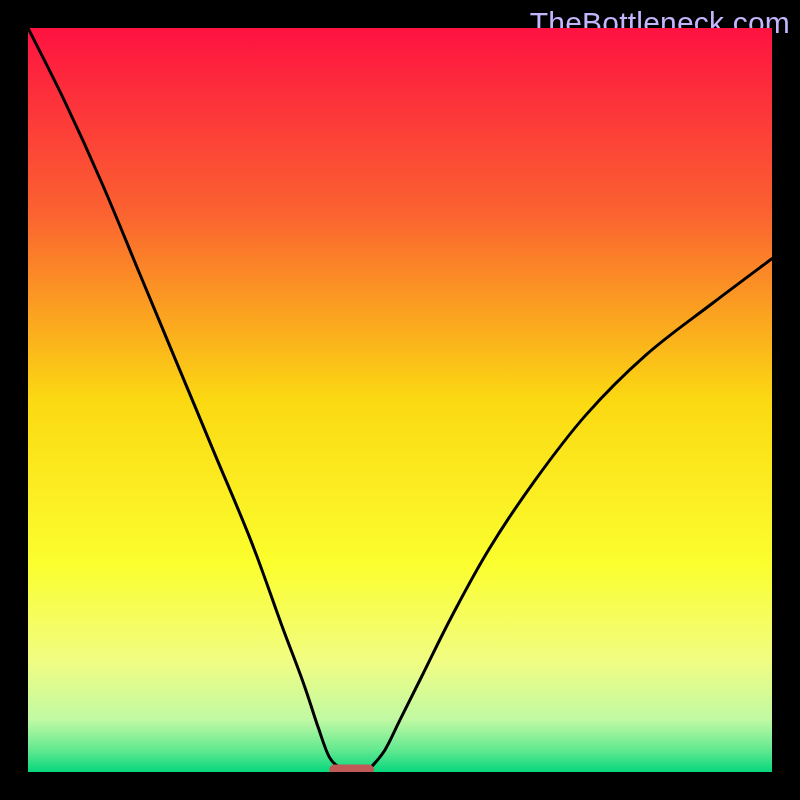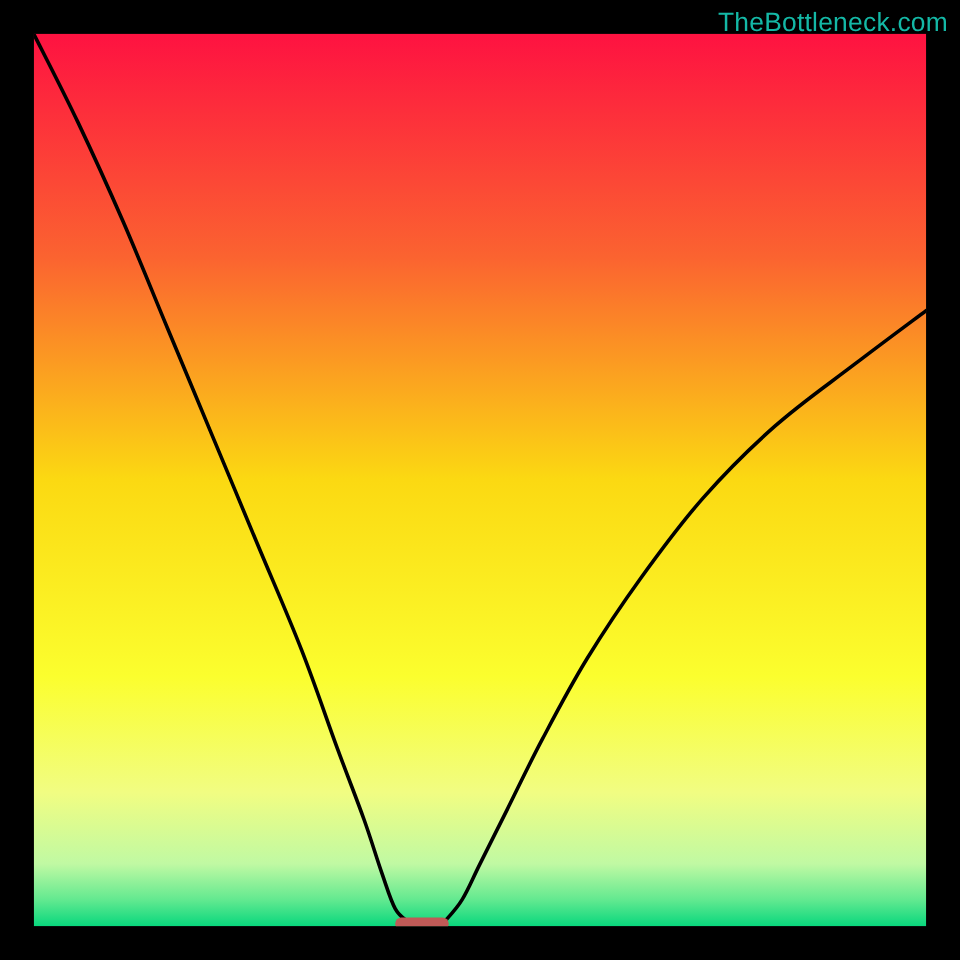--- a/index.html
+++ b/index.html
@@ -22,22 +22,22 @@
     top: 28px;
     left: 28px;
     width: 744px;
     height: 744px;
     overflow: hidden;
   }
   .watermark {
     position: absolute;
     top: 6px;
     right: 10px;
-    color: #14b8a6;
-    font-size: 22px;
+    color: #c4b5fd;
+    font-size: 30px;
     font-weight: 500;
     letter-spacing: 0.2px;
   }
   svg { display: block; }
 </style>
 </head>
 <body>
 
 <div class="frame">
 

